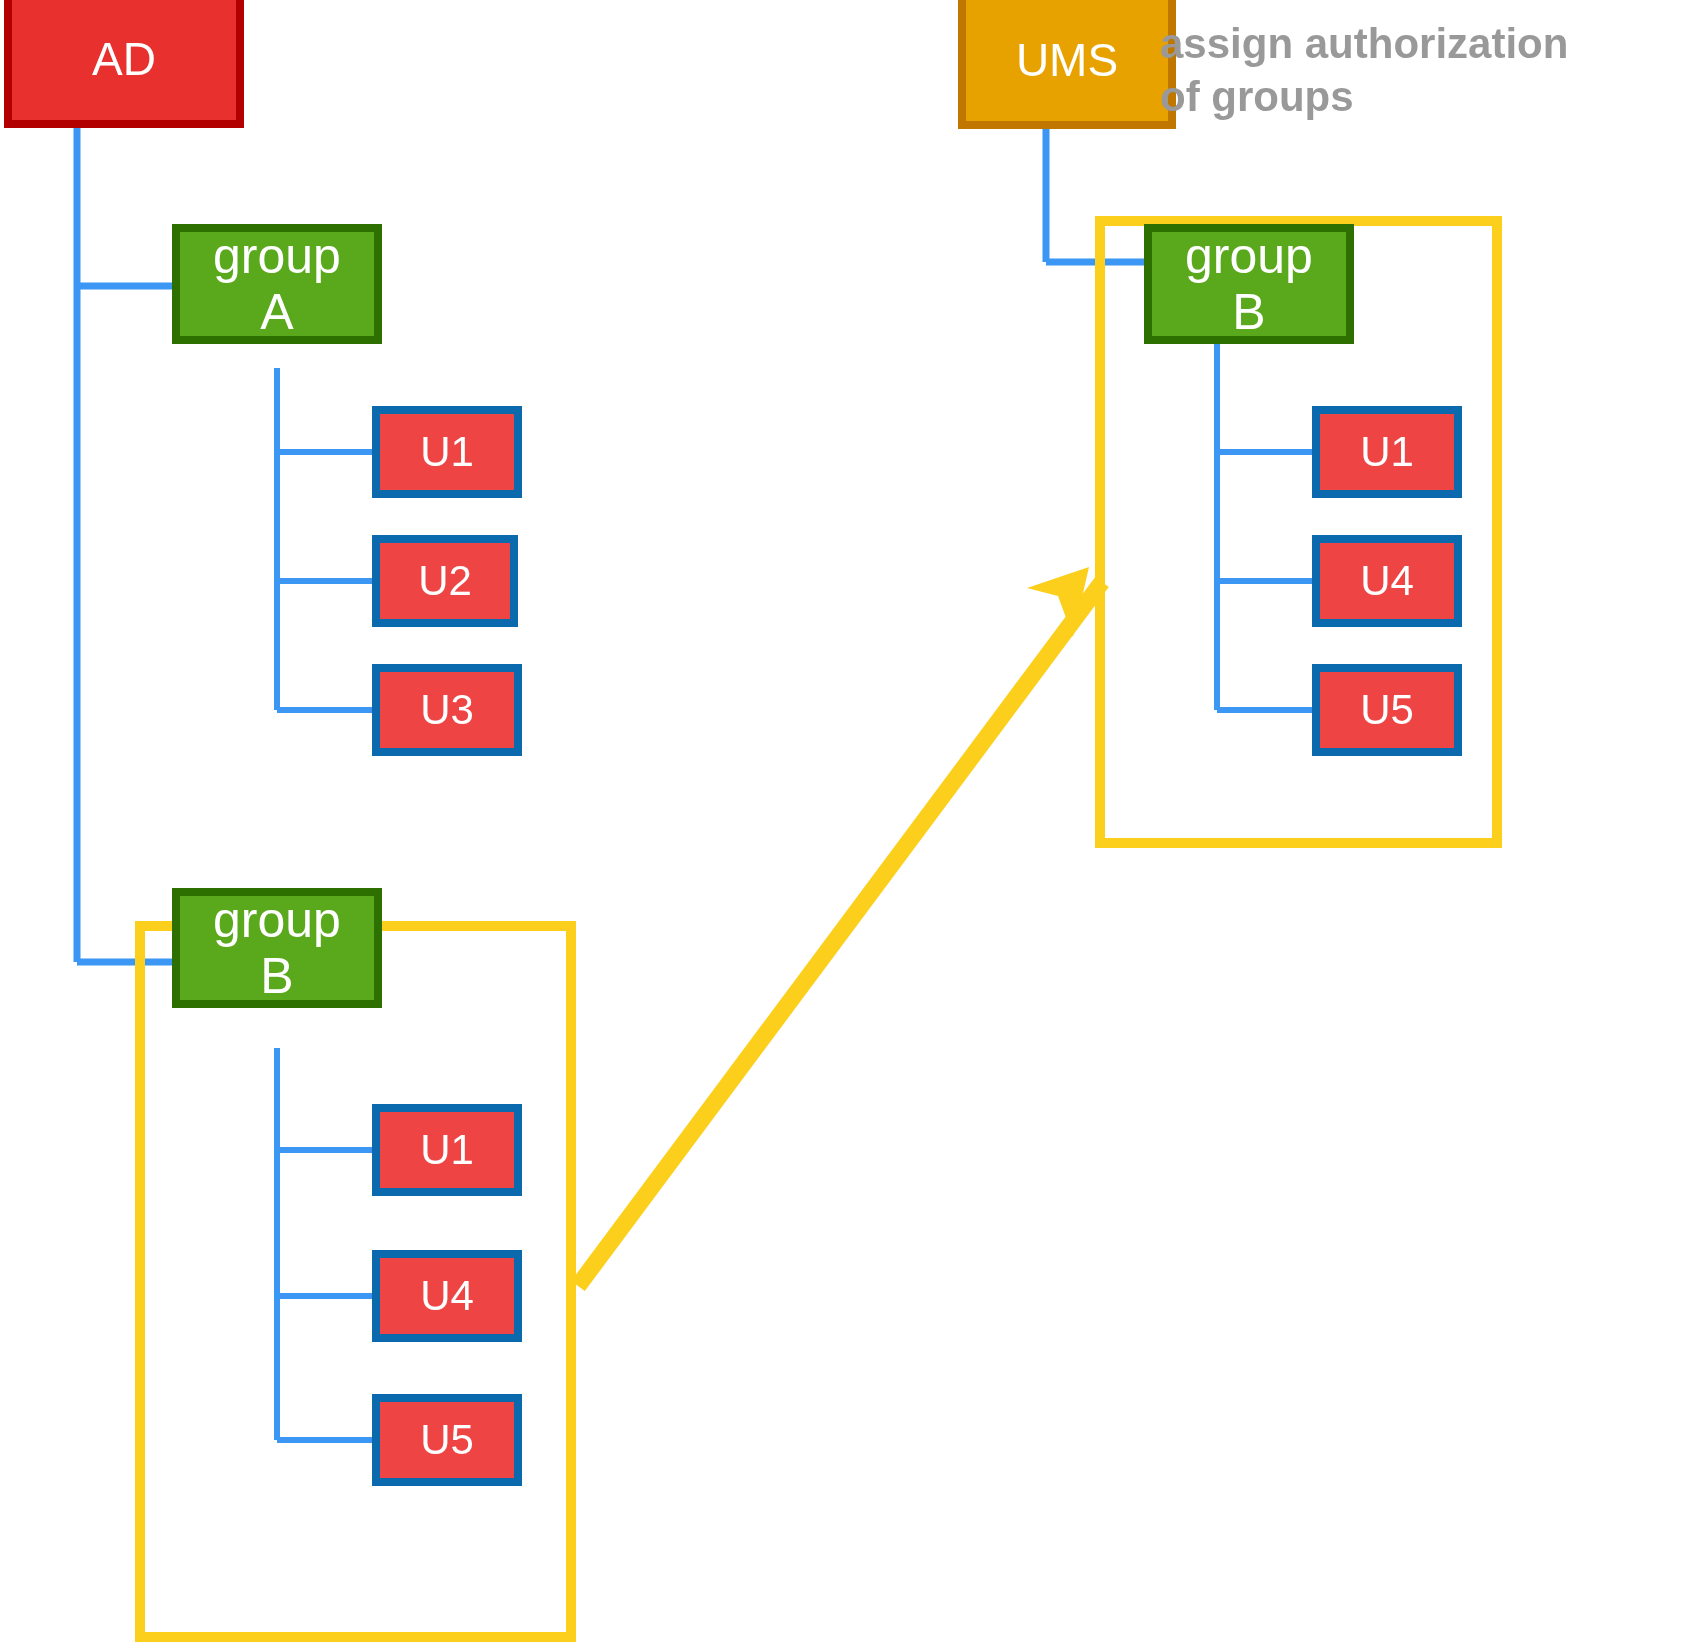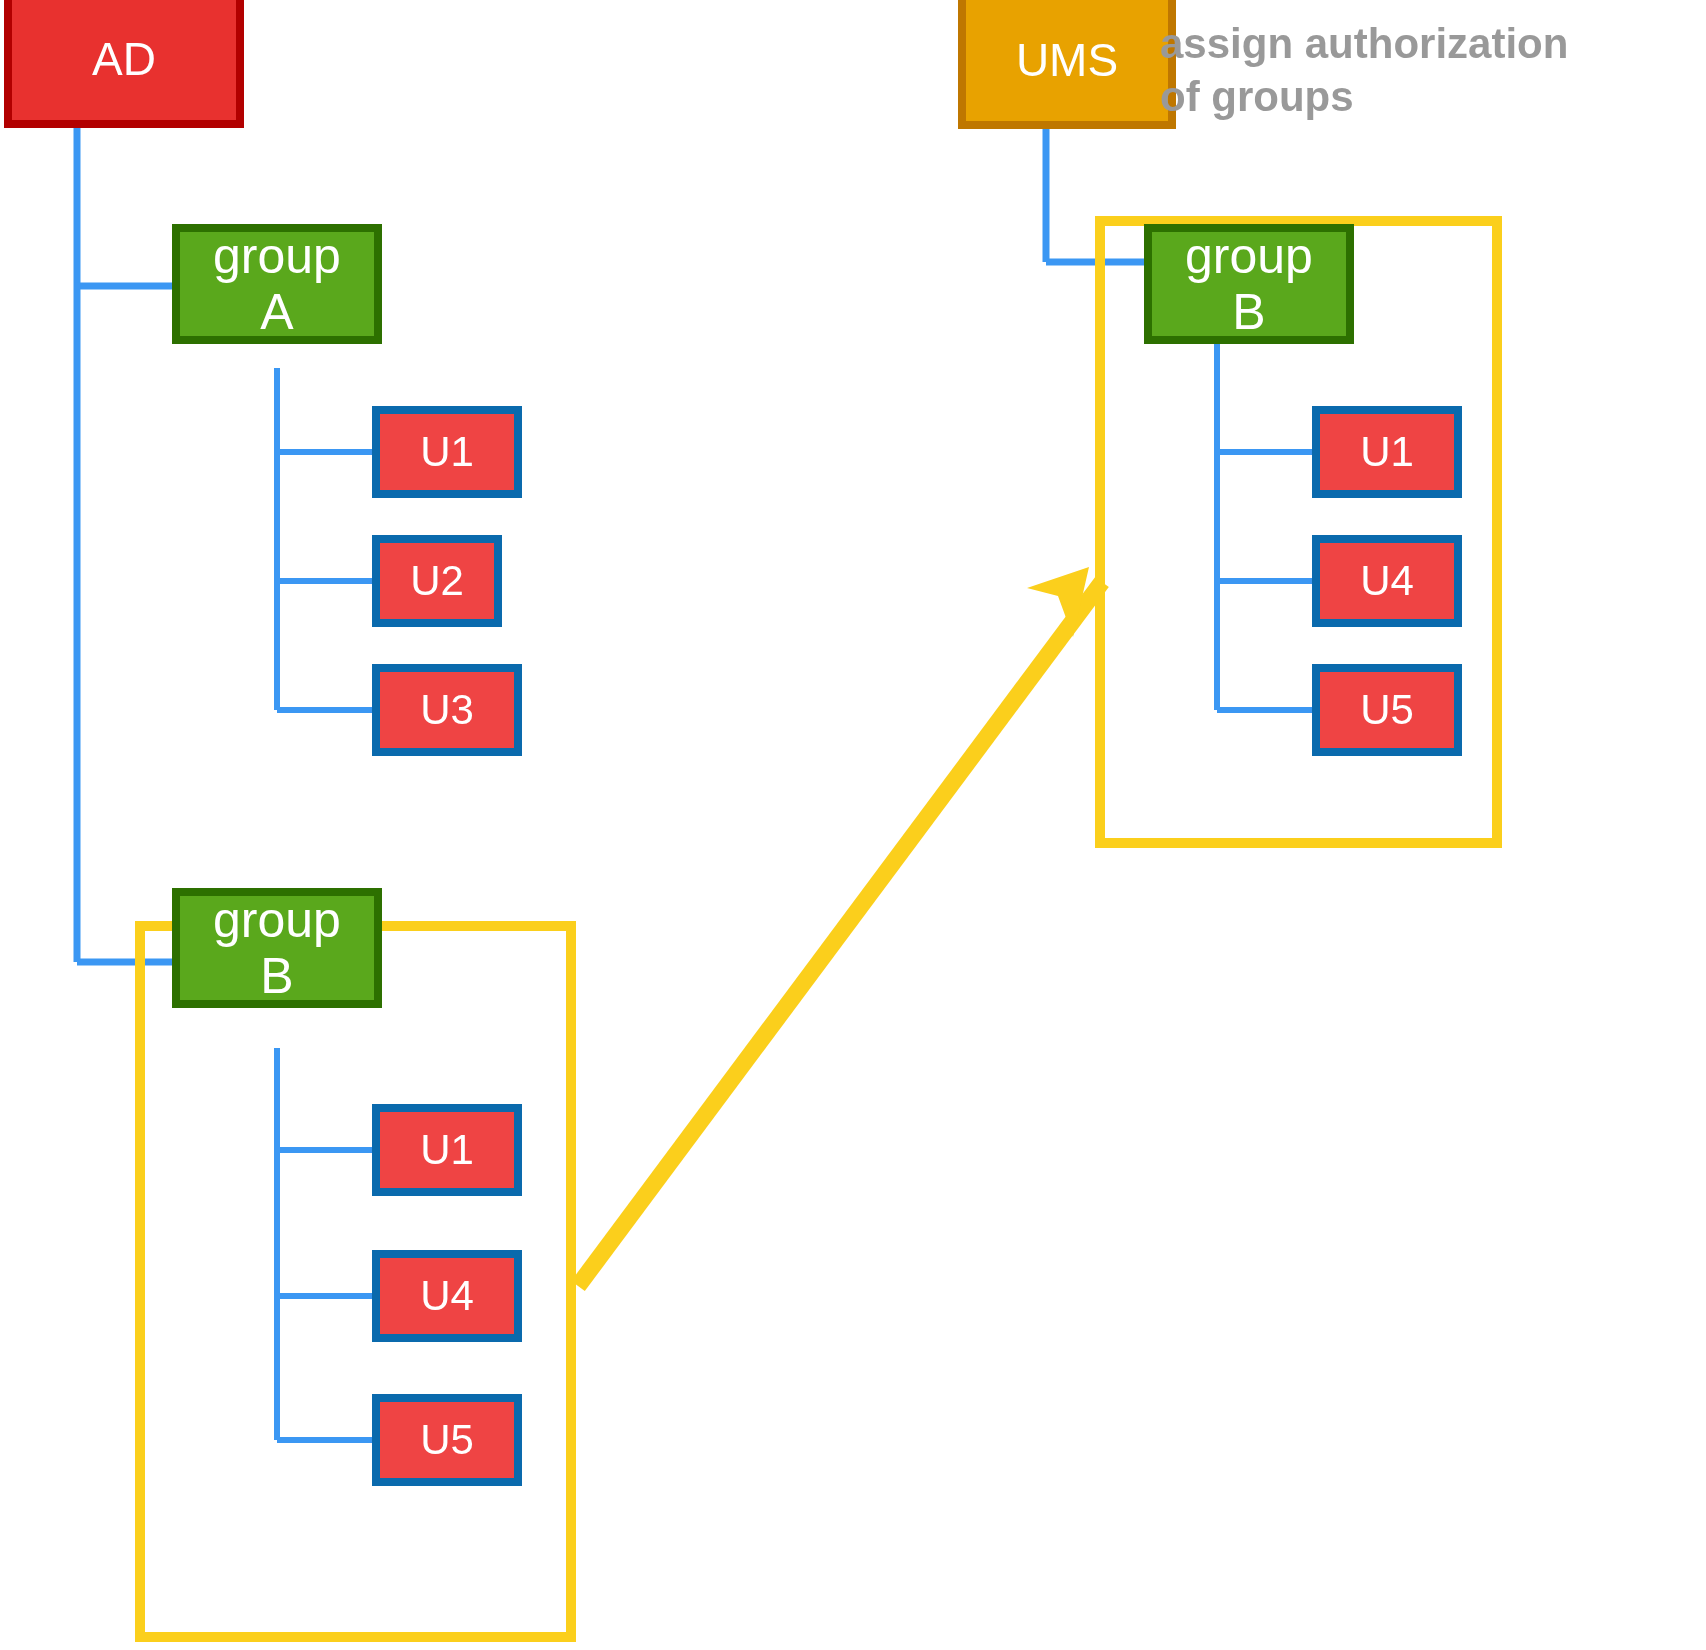--- a/index.html
+++ b/index.html
@@ -136,21 +136,21 @@
 of groups</div>
 
   <div class="node-box node-group" style="left:160px; top:224px; width:210px; height:120px;">
     <span>group
 A</span>
   </div>
 
   <div class="node-box node-user" style="left:360px; top:406px; width:150px; height:92px;">
     <span>U1</span>
   </div>
-  <div class="node-box node-user" style="left:360px; top:535px; width:130px; height:92px;">
+  <div class="node-box node-user" style="left:360px; top:535px; width:146px; height:92px;">
     <span>U2</span>
   </div>
   <div class="node-box node-user" style="left:360px; top:664px; width:150px; height:92px;">
     <span>U3</span>
   </div>
 
   <div class="node-box node-group" style="left:160px; top:888px; width:210px; height:120px;">
     <span>group
 B</span>
   </div>

